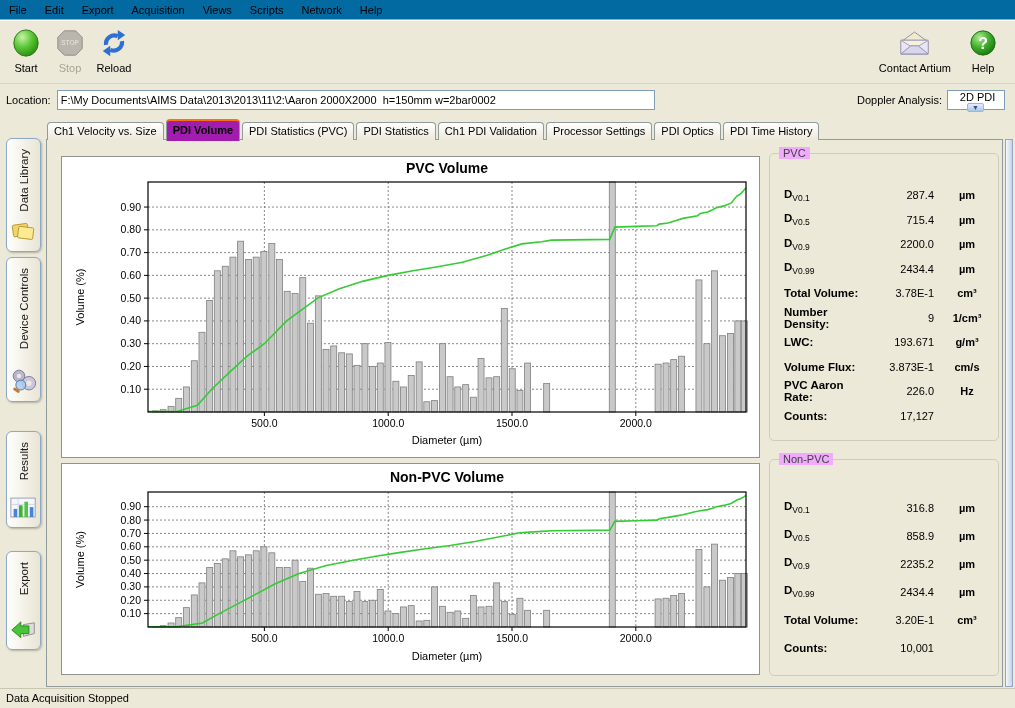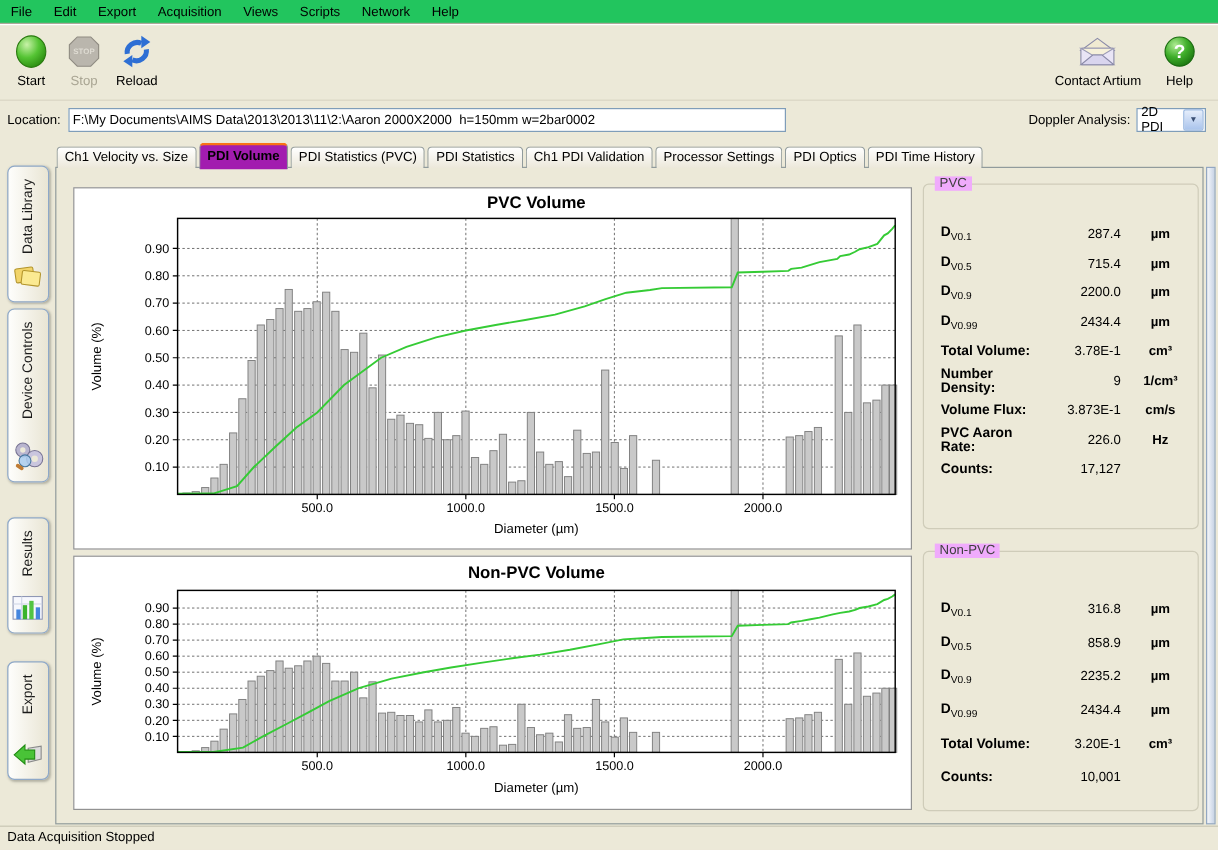--- a/index.html
+++ b/index.html
@@ -2,38 +2,38 @@
 <html><head>
 <meta charset="utf-8">
 <style>
   html,body{margin:0;padding:0;}
   body{
     position:relative;width:1015px;height:708px;overflow:hidden;
     background:#ece9d8;font-family:"Liberation Sans",sans-serif;font-size:11px;color:#000;
   }
   
   #menubar{position:absolute;top:0;left:0;width:100%;height:19px;display:flex;align-items:center;
-    background:#22c55e;border-bottom:1px solid #aca899;box-shadow:0 1px 0 #ffffff;}
+    background:#0369a1;border-bottom:1px solid #aca899;box-shadow:0 1px 0 #ffffff;}
   .menu-item{padding:2px 9px;cursor:default;}
   
   #toolbar{position:absolute;top:20px;left:0;width:100%;height:63px;border-bottom:1px solid #d9d5c4;}
   #tb-left{position:absolute;left:6px;top:6px;display:flex;gap:4px;}
   #tb-right{position:absolute;right:12px;top:6px;display:flex;gap:12px;}
   .tool-btn{display:flex;flex-direction:column;align-items:center;min-width:40px;cursor:pointer;}
   .tool-btn .tool-icon{height:34px;display:flex;align-items:center;justify-content:center;}
   .tool-btn .tool-label{margin-top:2px;}
   .tool-btn.disabled{cursor:default;}
   .tool-btn.disabled .tool-label{color:#a9a593;}
   
   #locrow{position:absolute;top:84px;left:0;width:100%;height:31px;display:flex;align-items:center;}
   #loc-label{margin-left:6px;margin-right:6px;}
   #loc-input{width:590px;height:16px;border:1px solid #7f9db9;background:#fff;font-family:"Liberation Sans",sans-serif;
     font-size:11px;padding:1px 3px;}
   #doppler{position:absolute;right:10px;top:6px;display:flex;align-items:center;gap:5px;}
-  .dropdown{display:flex;width:58px;height:20px;border:1px solid #7f9db9;background:#fff;align-items:center;box-sizing:border-box;}
+  .dropdown{display:flex;width:58px;height:20px;border:1px solid #7f9db9;background:#fff;align-items:center;box-sizing:border-box;flex-direction:column;}
   .dd-value{flex:1;padding-left:3px;}
   .dd-btn{width:15px;height:16px;margin-right:1px;display:flex;align-items:center;justify-content:center;
     background:linear-gradient(#e6eefb,#aac4ec);border:1px solid #98b7e0;border-radius:2px;font-size:7px;color:#3a4f73;}
   
   #tabstrip{position:absolute;left:47px;top:118px;height:22px;display:flex;align-items:flex-end;z-index:3;}
   .tab{height:17px;line-height:17px;padding:0 6px;background:linear-gradient(#ffffff,#ece8da);
     border:1px solid #919b9c;border-bottom:none;border-radius:4px 4px 0 0;margin-right:2px;cursor:pointer;white-space:nowrap;}
   .tab.active{height:20px;line-height:19px;background:#a21caf;border-top:2px solid #f97316;margin-bottom:-1px;cursor:default;font-weight:bold;}
   #tabpage{position:absolute;left:46px;top:139px;width:957px;height:548px;background:#ece9d8;
     border:1px solid #919b9c;box-sizing:border-box;z-index:1;}
@@ -428,20 +428,25 @@
           <span class="stat-label">Total Volume:</span>
           <span class="stat-value">3.78E-1</span>
           <span class="stat-unit">cm³</span>
         </div>
         <div class="stat-row">
           <span class="stat-label">Number Density:</span>
           <span class="stat-value">9</span>
           <span class="stat-unit">1/cm³</span>
         </div>
         <div class="stat-row">
+          <span class="stat-label">LWC:</span>
+          <span class="stat-value">193.671</span>
+          <span class="stat-unit">g/m³</span>
+        </div>
+        <div class="stat-row">
           <span class="stat-label">Volume Flux:</span>
           <span class="stat-value">3.873E-1</span>
           <span class="stat-unit">cm/s</span>
         </div>
         <div class="stat-row">
           <span class="stat-label">PVC Aaron Rate:</span>
           <span class="stat-value">226.0</span>
           <span class="stat-unit">Hz</span>
         </div>
         <div class="stat-row">

